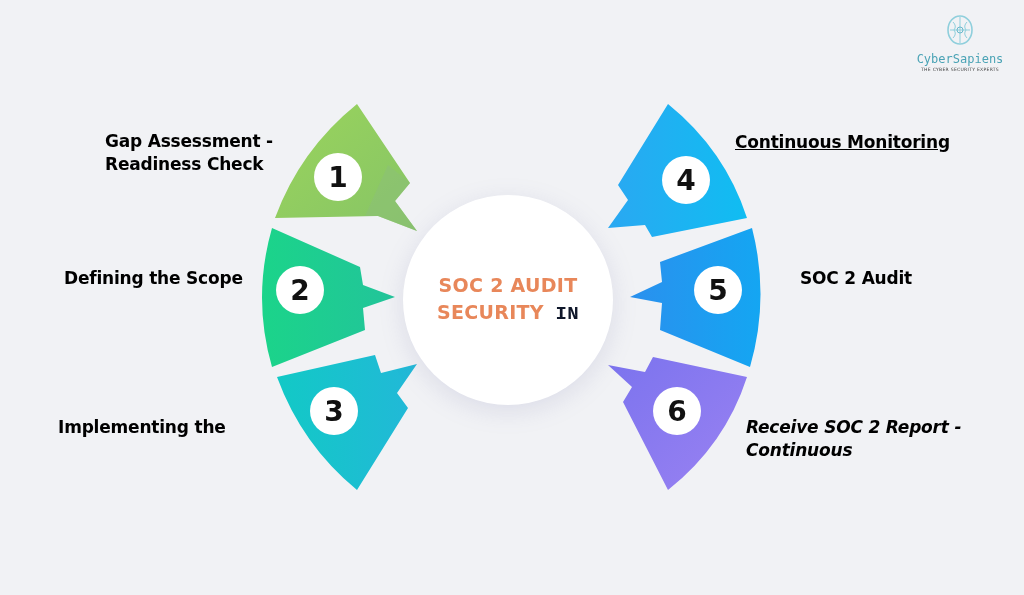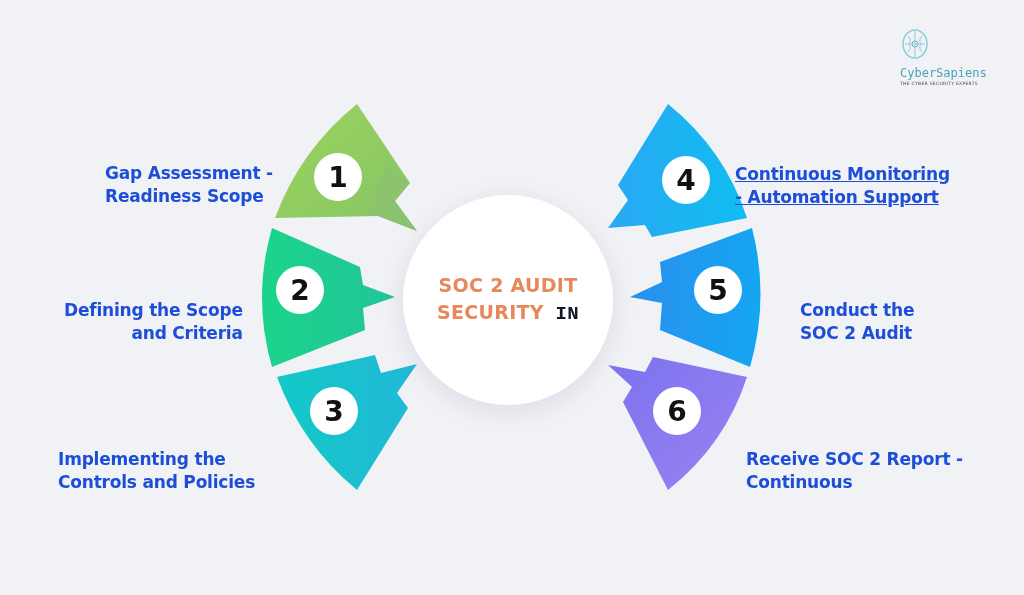--- a/index.html
+++ b/index.html
@@ -1,25 +1,25 @@
 <!DOCTYPE html>
 <html><head>
 <meta charset="utf-8">
 <style>
   html,body{margin:0;padding:0;}
   body{width:1024px;height:595px;background:#f1f2f5;position:relative;overflow:hidden;font-family:"DejaVu Sans","Liberation Sans",sans-serif;}
   .canvas{position:absolute;left:0;top:0;width:1024px;height:595px;}
-  .label{position:absolute;font-weight:bold;font-size:17px;line-height:23px;color:#1d4ed8;white-space:nowrap;letter-spacing:-0.2px;margin-top:32px;}
+  .label{position:absolute;font-weight:bold;font-size:17px;line-height:23px;color:#000000;white-space:nowrap;letter-spacing:-0.2px;}
   .label span{display:block;}
   .center{position:absolute;left:403px;top:195px;width:210px;height:210px;border-radius:50%;background:#fff;box-shadow:0 6px 24px rgba(120,120,170,0.18);display:flex;align-items:center;justify-content:center;flex-direction:column;text-align:center;}
   .center .t{font-weight:bold;font-size:19px;line-height:27px;letter-spacing:0.3px;}
   .orange{color:#e8875a;}
   .dark{color:#0f172a;font-family:Liberation Mono, monospace;}
   .num{position:absolute;width:48px;height:48px;border-radius:50%;background:#fff;display:flex;align-items:center;justify-content:center;font-weight:bold;font-size:28px;color:#111;}
-  .logo{position:absolute;left:900px;top:28px;width:120px;text-align:left;}
+  .logo{position:absolute;left:900px;top:14px;width:120px;text-align:center;}
   .logo .brand{font-family:"DejaVu Sans Mono","Liberation Mono",monospace;font-size:12px;color:#4aa3b5;margin-top:2px;}
   .logo .tag{font-family:"DejaVu Sans","Liberation Sans",sans-serif;font-size:4.5px;color:#444;letter-spacing:0.3px;margin-top:1px;}
 </style>
 </head>
 <body>
 
 <svg class="canvas" width="1024" height="595" viewBox="0 0 1024 595">
   <defs>
     <linearGradient id="g1" x1="0" y1="0" x2="1" y2="1">
       <stop offset="0" stop-color="#9ad45c"></stop>
@@ -68,39 +68,35 @@
 
 <div class="num" style="left:314px;top:153px;">1</div>
 <div class="num" style="left:276px;top:266px;">2</div>
 <div class="num" style="left:310px;top:387px;">3</div>
 <div class="num" style="left:662px;top:156px;">4</div>
 <div class="num" style="left:694px;top:266px;">5</div>
 <div class="num" style="left:653px;top:387px;">6</div>
 
 <div class="label" style="left:105px;top:130px;">
   <span>Gap Assessment -</span>
-  <span>Readiness Scope</span>
+  <span>Readiness Check</span>
 </div>
-<div class="label" style="left:64px;top:267px;text-align:right;">
+<div class="label" style="left:64px;top:267px;">
   <span>Defining the Scope</span>
-  <span>and Criteria</span>
 </div>
 <div class="label" style="left:58px;top:416px;">
   <span>Implementing the</span>
-  <span>Controls and Policies</span>
 </div>
 <div class="label" style="left:735px;top:131px;text-decoration:underline;">
   <span>Continuous Monitoring</span>
-  <span>- Automation Support</span>
 </div>
 <div class="label" style="left:800px;top:267px;">
-  <span>Conduct the</span>
   <span>SOC 2 Audit</span>
 </div>
-<div class="label" style="left:746px;top:416px;">
+<div class="label" style="left:746px;top:416px;font-style:italic;">
   <span>Receive SOC 2 Report -</span>
   <span>Continuous</span>
 </div>
 
 <div class="logo">
   <svg width="30" height="32" viewBox="0 0 30 32">
     <ellipse cx="15" cy="16" rx="12" ry="14" fill="none" stroke="#8fcfdc" stroke-width="1.6"></ellipse>
     <path d="M15 3 V29 M8 8 Q12 12 9 16 Q12 20 8 24 M22 8 Q18 12 21 16 Q18 20 22 24 M5 16 H25" fill="none" stroke="#8fcfdc" stroke-width="1"></path>
     <circle cx="15" cy="16" r="3" fill="none" stroke="#6bb9cc" stroke-width="1"></circle>
   </svg>

